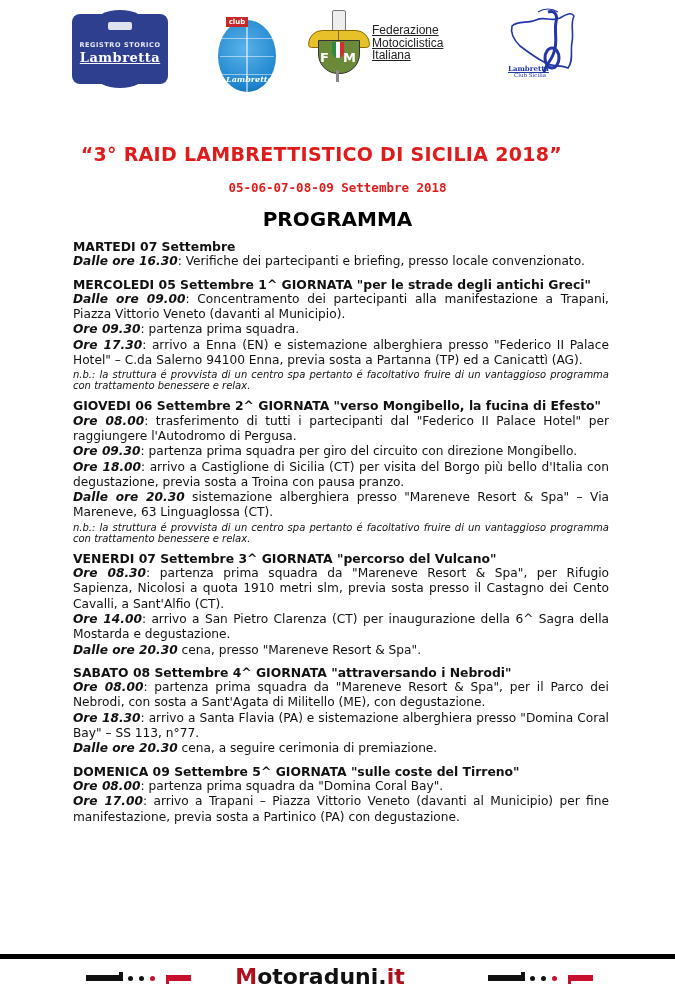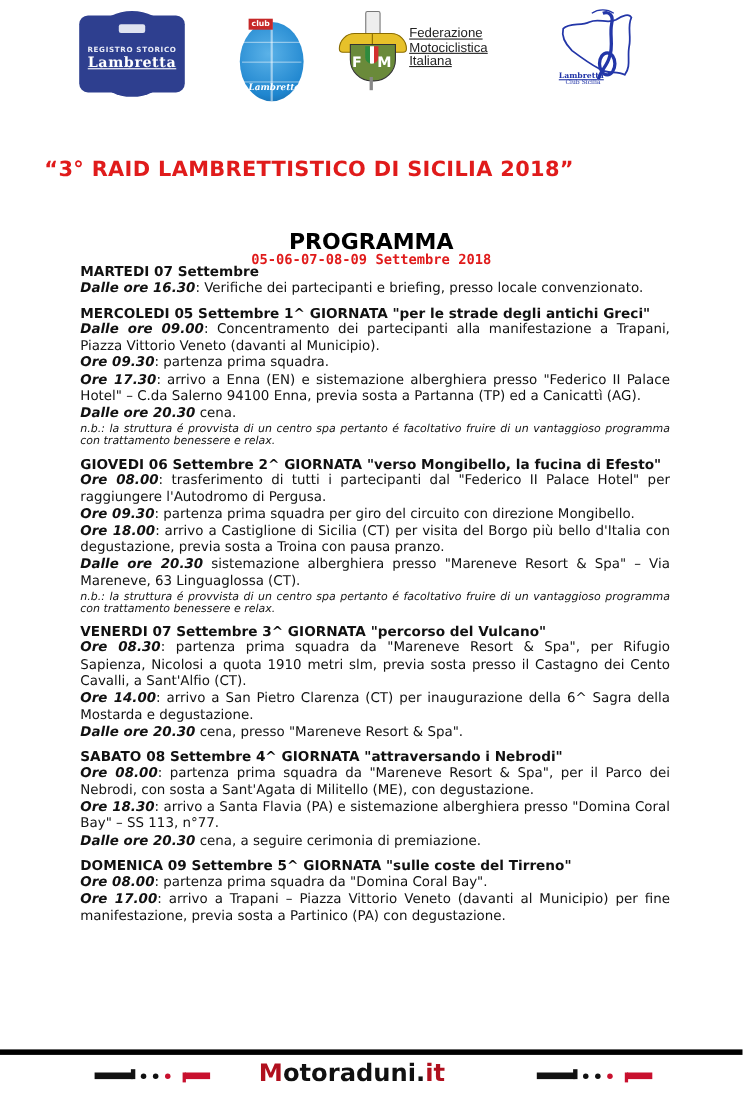--- a/index.html
+++ b/index.html
@@ -32,22 +32,22 @@
   .logo-fmi .stem { position:absolute; left:28px; top:60px; width:3px; height:12px; background:#888; }
 
   .logo-fmi-text { left:372px; top:24px; font:12px "Liberation Sans", sans-serif; color:#222; line-height:12.5px;text-decoration:underline; }
 
   .logo-lcs { left:508px; top:8px; width:70px; height:72px; }
   .logo-lcs svg { position:absolute; left:0; top:0; }
   .logo-lcs .t1 { position:absolute; left:0; top:56px; color:#2336a8; font:bold 7px "DejaVu Serif", serif; text-decoration:underline; }
   .logo-lcs .t2 { position:absolute; left:6px; top:64px; color:#2336a8; font:5.5px "DejaVu Serif", serif; }
 
   
-  .title { position:absolute; left:0; width:562px; top:143px; text-align:center; color:#e01b1b; font:bold 19px "DejaVu Sans", sans-serif; letter-spacing:0.3px; }
-  .dates { position:absolute; left:0; width:675px; top:180px; text-align:center; color:#e01b1b; font:bold 12.5px "DejaVu Sans Mono", monospace;margin-top:48px; }
+  .title { position:absolute; left:0; width:562px; top:143px; text-align:right; color:#e01b1b; font:bold 19px "DejaVu Sans", sans-serif; letter-spacing:0.3px; }
+  .dates { position:absolute; left:0; width:675px; top:180px; text-align:center; color:#e01b1b; font:bold 12.5px "DejaVu Sans Mono", monospace; }
   .programma { position:absolute; left:0; width:675px; top:207px; text-align:center; color:#000; font:bold 20px "DejaVu Sans", sans-serif; }
 
   
   .program { position:absolute; left:73px; top:239px; width:536px; font-family:"DejaVu Sans", sans-serif; font-size:12.2px; line-height:15.3px; color:#111; }
   .day { margin-bottom:7px; }
   .day-head { font-weight:bold; font-size:12.4px; white-space:nowrap; }
   .ev { text-align:justify; }
   .ev .time { font-weight:bold; font-style:italic; }
   .note { font-style:italic; font-size:10px; line-height:11px; text-align:justify; margin-top:1px; margin-bottom:3px; }
 
@@ -123,21 +123,20 @@
 <div class="program" id="program">
     <div class="day">
       <div class="day-head">MARTEDI 07 Settembre</div>
       <div class="ev"><span class="time">Dalle ore 16.30</span><span>:</span><span> Verifiche dei partecipanti e briefing, presso locale convenzionato.</span></div>
     </div>
     <div class="day">
       <div class="day-head">MERCOLEDI 05 Settembre 1^ GIORNATA "per le strade degli antichi Greci"</div>
       <div class="ev"><span class="time">Dalle ore 09.00</span><span>:</span><span> Concentramento dei partecipanti alla manifestazione a Trapani, Piazza Vittorio Veneto (davanti al Municipio).</span></div>
       <div class="ev"><span class="time">Ore 09.30</span><span>:</span><span> partenza prima squadra.</span></div>
       <div class="ev"><span class="time">Ore 17.30</span><span>:</span><span> arrivo a Enna (EN) e sistemazione alberghiera presso "Federico II Palace Hotel" – C.da Salerno 94100 Enna, previa sosta a Partanna (TP) ed a Canicattì (AG).</span></div>
-      <div class="ev"><span class="time">Dalle ore 20.30</span><span></span><span> cena.</span></div>
       <div class="note">n.b.: la struttura é provvista di un centro spa pertanto é facoltativo fruire di un vantaggioso programma con trattamento benessere e relax.</div>
     </div>
     <div class="day">
       <div class="day-head">GIOVEDI 06 Settembre 2^ GIORNATA "verso Mongibello, la fucina di Efesto"</div>
       <div class="ev"><span class="time">Ore 08.00</span><span>:</span><span> trasferimento di tutti i partecipanti dal "Federico II Palace Hotel" per raggiungere l'Autodromo di Pergusa.</span></div>
       <div class="ev"><span class="time">Ore 09.30</span><span>:</span><span> partenza prima squadra per giro del circuito con direzione Mongibello.</span></div>
       <div class="ev"><span class="time">Ore 18.00</span><span>:</span><span> arrivo a Castiglione di Sicilia (CT) per visita del Borgo più bello d'Italia con degustazione, previa sosta a Troina con pausa pranzo.</span></div>
       <div class="ev"><span class="time">Dalle ore 20.30</span><span></span><span> sistemazione alberghiera presso "Mareneve Resort &amp; Spa" – Via Mareneve, 63 Linguaglossa (CT).</span></div>
       <div class="note">n.b.: la struttura é provvista di un centro spa pertanto é facoltativo fruire di un vantaggioso programma con trattamento benessere e relax.</div>
     </div>

